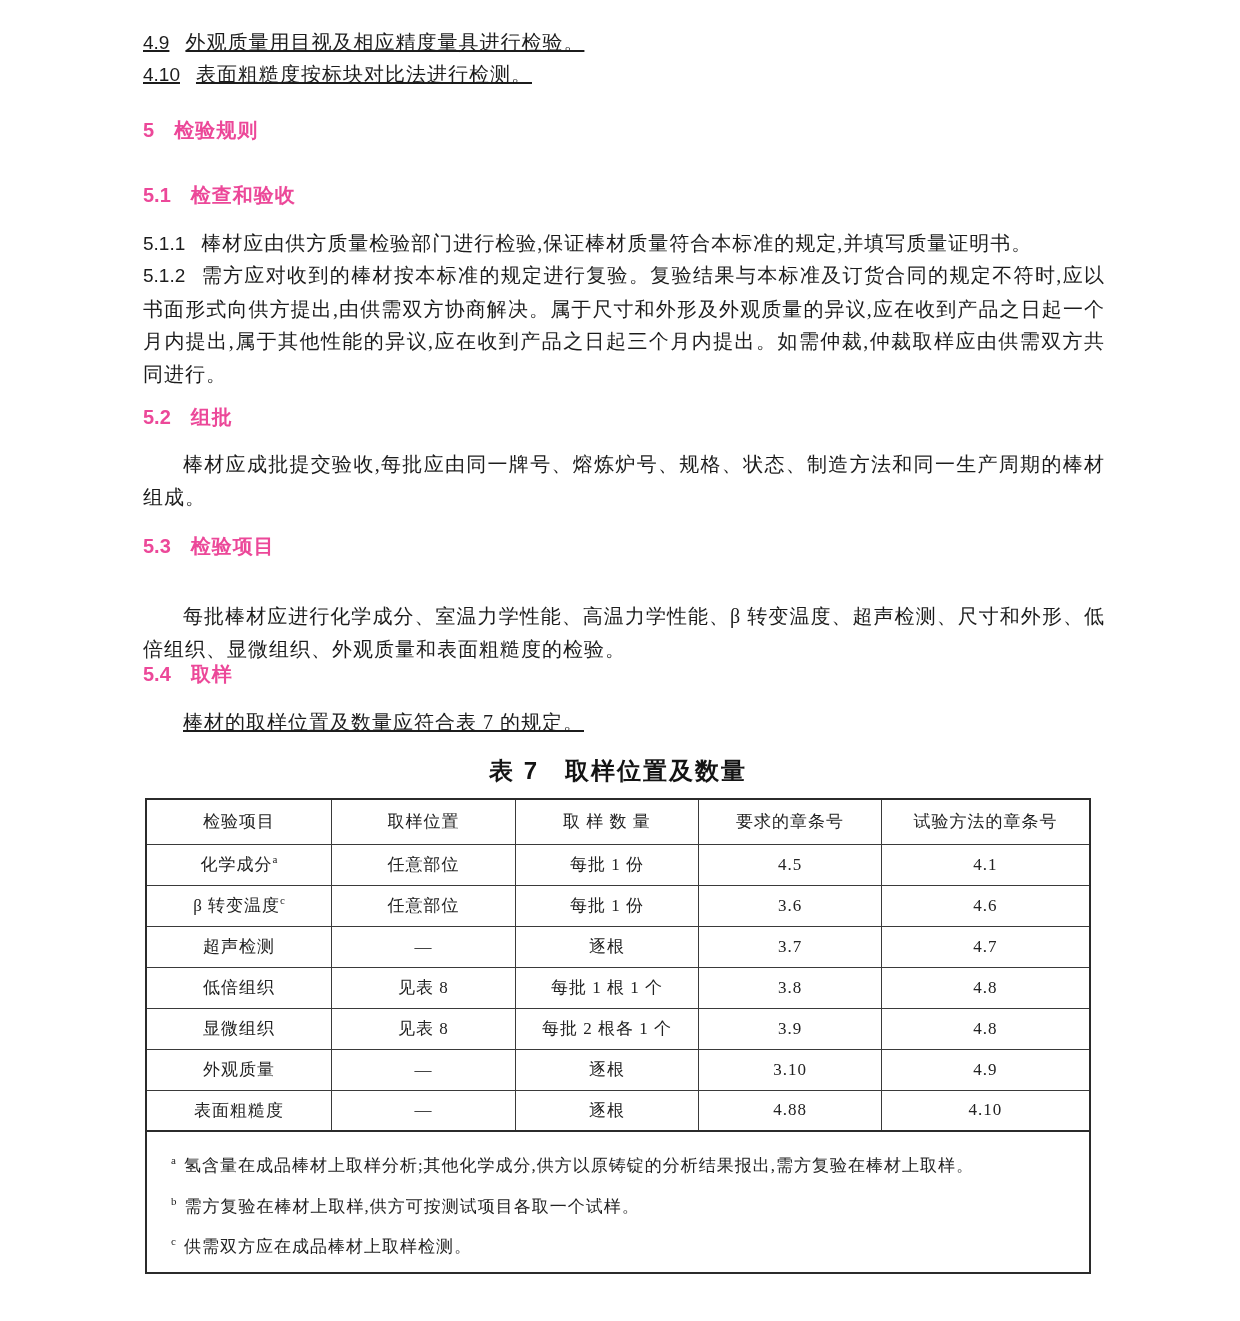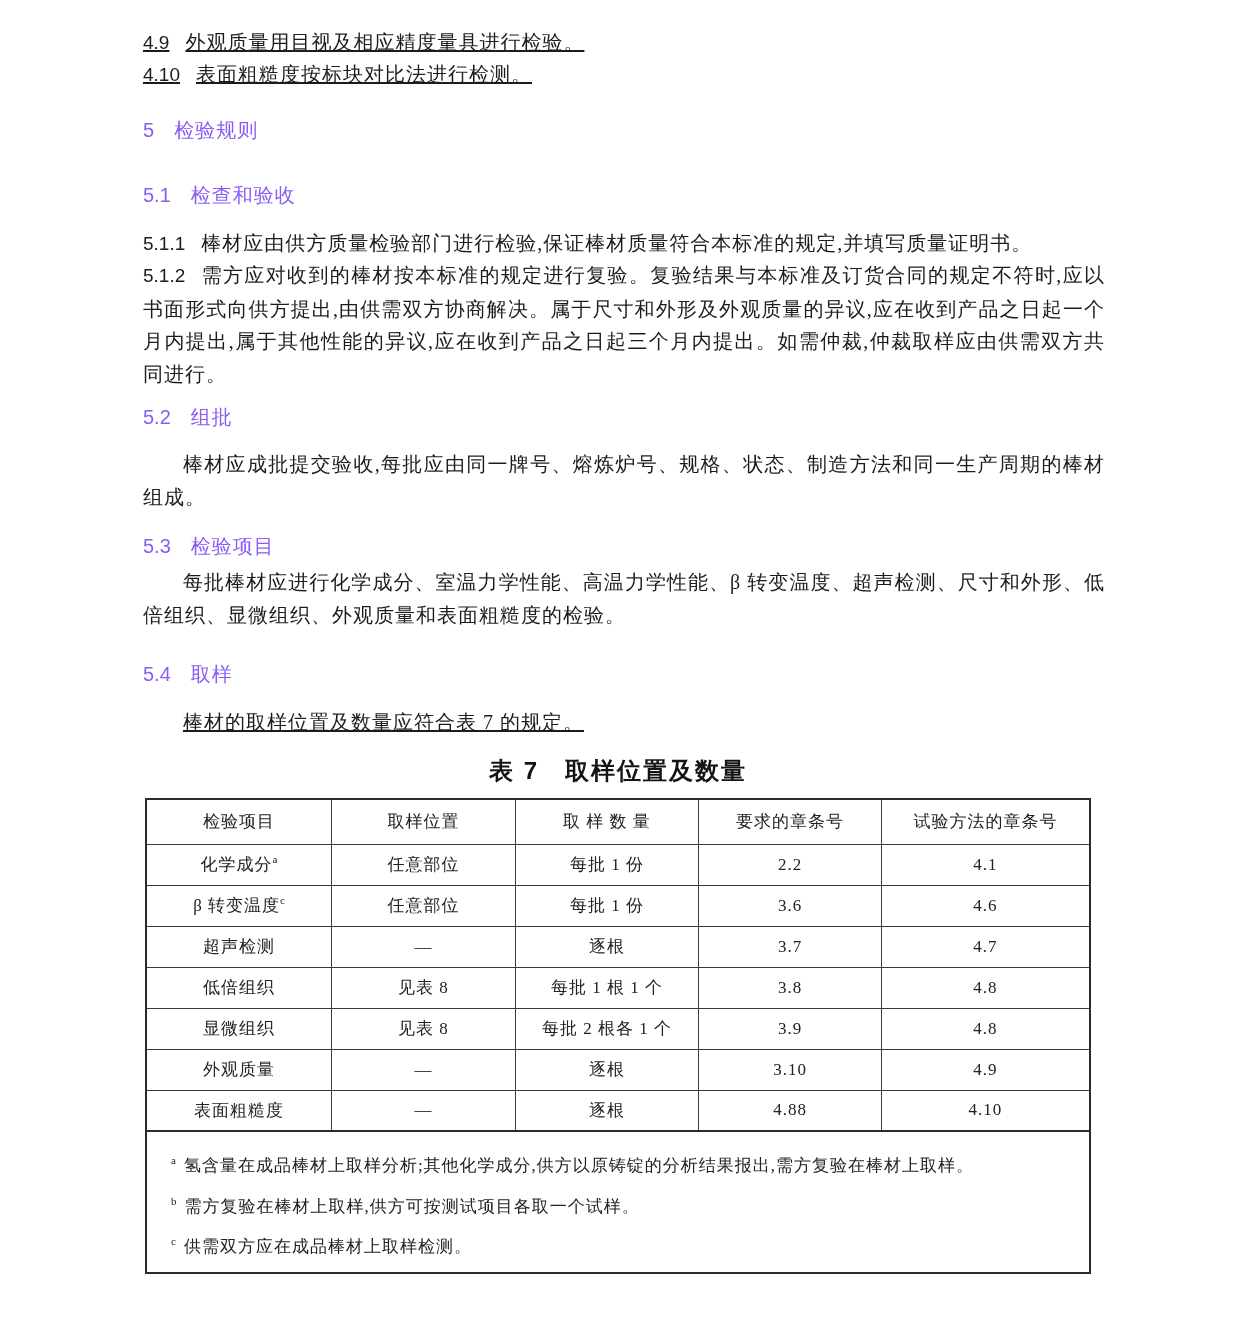--- a/index.html
+++ b/index.html
@@ -19,22 +19,22 @@
     text-align:justify; text-justify:inter-character;
   }
   .clause-num {
     font-family:"Liberation Sans","DejaVu Sans",sans-serif;
     font-size:19px; letter-spacing:0; margin-right:16px;
   }
   .clause.short { text-align:left;text-decoration:underline; }
   .heading {
     position:absolute; left:143px;
     font-family:"Liberation Sans","DejaVu Sans",sans-serif;
-    font-weight:400; font-size:20px; letter-spacing:1px;
-    color:#8b5cf6;
+    font-weight:700; font-size:20px; letter-spacing:1px;
+    color:#ec4899;
   }
   .heading .h-num { margin-right:20px; letter-spacing:0; }
   .indent2 { text-indent:2em; }
   .tbl-caption {
     position:absolute; left:145px; top:755px; width:946px;
     text-align:center;
     font-family:"Liberation Sans","DejaVu Sans",sans-serif;
     font-weight:700; font-size:24px; letter-spacing:2px;
     color:#141414;
   }
@@ -98,21 +98,21 @@
   </h3>
 
   <p class="clause indent2" style="top:448px;">
     <span>棒材应成批提交验收,每批应由同一牌号、熔炼炉号、规格、状态、制造方法和同一生产周期的棒材组成。</span>
   </p>
 
   <h3 class="heading" style="top:533px;">
     <span class="h-num">5.3</span><span>检验项目</span>
   </h3>
 
-  <p class="clause indent2" style="top:566px;">
+  <p class="clause indent2" style="top:600px;">
     <span>每批棒材应进行化学成分、室温力学性能、高温力学性能、β 转变温度、超声检测、尺寸和外形、低倍组织、显微组织、外观质量和表面粗糙度的检验。</span>
   </p>
 
   <h3 class="heading" style="top:661px;">
     <span class="h-num">5.4</span><span>取样</span>
   </h3>
 
   <p class="clause short indent2" style="top:706px;">
     <span>棒材的取样位置及数量应符合表 7 的规定。</span>
   </p>
@@ -134,21 +134,21 @@
         <th>取 样 数 量</th>
         <th>要求的章条号</th>
         <th>试验方法的章条号</th>
       </tr>
     </thead>
     <tbody>
       <tr>
         <td class="data-cell"><span>化学成分</span><sup>a</sup></td>
         <td class="data-cell">任意部位</td>
         <td class="data-cell">每批 1 份</td>
-        <td class="data-cell">2.2</td>
+        <td class="data-cell">4.5</td>
         <td class="data-cell">4.1</td>
       </tr>
       <tr>
         <td class="data-cell"><span>β 转变温度</span><sup>c</sup></td>
         <td class="data-cell">任意部位</td>
         <td class="data-cell">每批 1 份</td>
         <td class="data-cell">3.6</td>
         <td class="data-cell">4.6</td>
       </tr>
       <tr>

